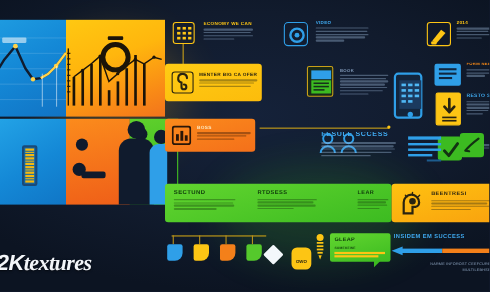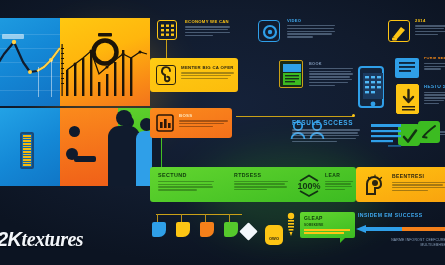--- a/index.html
+++ b/index.html
@@ -456,27 +456,20 @@
     <div class="abs" style="left:84px;top:6px;width:54px;">
       <div class="head t-darkg" style="font-size:5.2px;letter-spacing:.4px;">RTDSESS</div>
       <div class="lines body-green" style="margin-top:2.5px;">
         <i style="width:100%"></i>
           <i style="width:95%"></i>
           <i style="width:98%"></i>
           <i style="width:62%"></i>
       </div>
     </div>
 
-    <div class="abs" style="left:146px;top:5px;width:26px;height:26px;">
-      <svg viewBox="0 0 26 26" width="26" height="26">
-        <path d="M4 9 L13 3.5 L22 9" fill="none" stroke="#123312" stroke-width="1.8" stroke-linejoin="round"></path>
-        <path d="M4 19 L13 24 L22 19" fill="none" stroke="#123312" stroke-width="1.8" stroke-linejoin="round"></path>
-        <text x="13" y="17" font-family="Liberation Sans, sans-serif" font-size="9" font-weight="bold" fill="#123312" text-anchor="middle">100%</text>
-      </svg>
-    </div>
     <div class="abs" style="left:175px;top:6px;width:28px;">
       <div class="head t-darkg" style="font-size:5px;letter-spacing:.4px;">LEAR</div>
       <div class="lines body-green" style="margin-top:2.5px;">
         <i style="width:100%"></i>
           <i style="width:94%"></i>
           <i style="width:97%"></i>
           <i style="width:72%"></i>
       </div>
     </div>
   </div>

